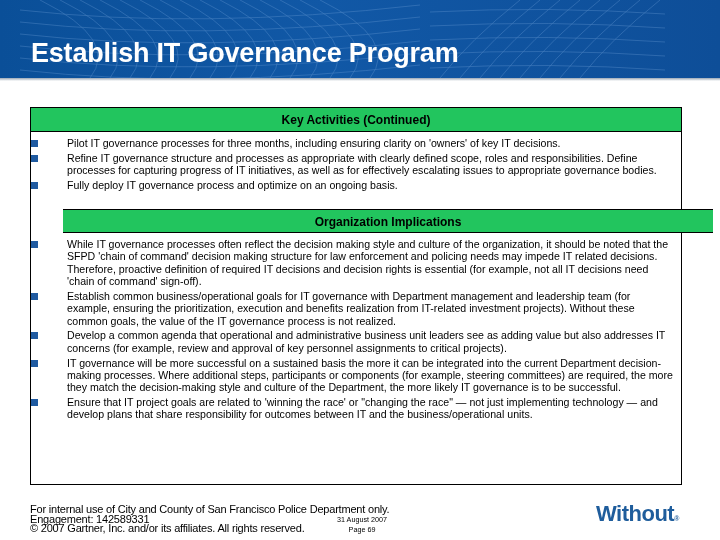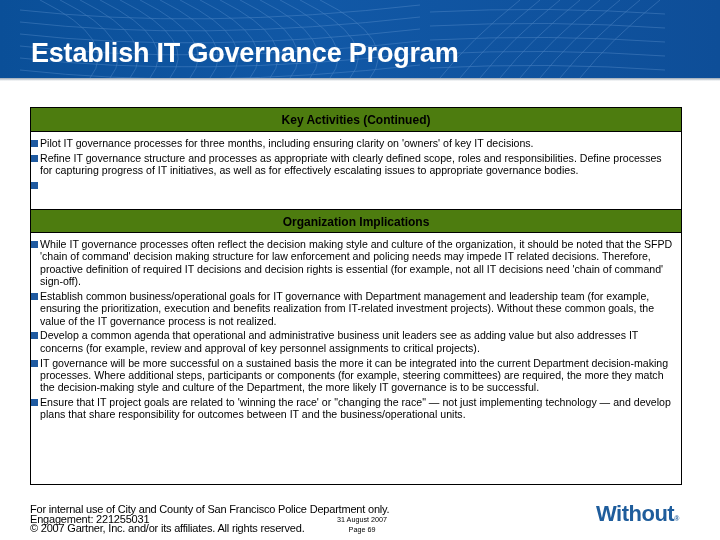--- a/index.html
+++ b/index.html
@@ -23,32 +23,32 @@
     position: absolute; left: 31px; top: 38px;
     font-size: 27px; font-weight: bold; color: #ffffff;
     letter-spacing: -0.2px;
   }
   .panel {
     position: absolute; left: 30px; top: 107px; width: 652px; height: 378px;
     border: 1px solid #000; box-sizing: border-box;
   }
   .section-head {
     position: absolute; left: 0; width: 650px; height: 24px;
-    background: #4d7c0f;
+    background: #22c55e;
     border-bottom: 1px solid #000;
     text-align: center; font-size: 12px; font-weight: bold;
     line-height: 24px; box-sizing: border-box;
   }
-  .section-head.second { border-top: 1px solid #000; }
+  .section-head.second { border-top: 1px solid #000; margin-left: 32px; }
   ul.bullets {
     position: absolute; left: 0; margin: 0; padding: 0; list-style: none;
     width: 650px;
   }
   ul.bullets li {
-    position: relative; padding-left: 9px; padding-right: 6px;
+    position: relative; padding-left: 36px; padding-right: 6px;
     font-size: 10.6px; line-height: 12.4px; margin-bottom: 2.3px;
   }
   ul.bullets li .sq {
     position: absolute; left: 0px; top: 3px; width: 7px; height: 7px;
     background: #1f5aa0;
   }
   .footer-left {
     position: absolute; left: 30px; top: 505px;
     font-size: 11px; line-height: 9.6px; color: #000;
     letter-spacing: -0.2px;
@@ -108,36 +108,36 @@
   </svg>
   <div class="title">Establish IT Governance Program</div>
 </div>
 <div class="banner-shadow"></div>
 
 <div class="panel">
   <div class="section-head" style="top:0;">Key Activities (Continued)</div>
   <ul class="bullets" style="top:29px;">
     <li><span class="sq"></span><span>Pilot IT governance processes for three months, including ensuring clarity on 'owners' of key IT decisions.</span></li>
     <li><span class="sq"></span><span>Refine IT governance structure and processes as appropriate with clearly defined scope, roles and responsibilities. Define processes for capturing progress of IT initiatives, as well as for effectively escalating issues to appropriate governance bodies.</span></li>
-    <li><span class="sq"></span></li>
+    <li><span class="sq"></span><span>Fully deploy IT governance process and optimize on an ongoing basis.</span></li>
   </ul>
 
   <div class="section-head second" style="top:101px;">Organization Implications</div>
   <ul class="bullets" style="top:130px;">
     <li><span class="sq"></span><span>While IT governance processes often reflect the decision making style and culture of the organization, it should be noted that the SFPD 'chain of command' decision making structure for law enforcement and policing needs may impede IT related decisions. Therefore, proactive definition of required IT decisions and decision rights is essential (for example, not all IT decisions need 'chain of command' sign-off).</span></li>
     <li><span class="sq"></span><span>Establish common business/operational goals for IT governance with Department management and leadership team (for example, ensuring the prioritization, execution and benefits realization from IT-related investment projects). Without these common goals, the value of the IT governance process is not realized.</span></li>
     <li><span class="sq"></span><span>Develop a common agenda that operational and administrative business unit leaders see as adding value but also addresses IT concerns (for example, review and approval of key personnel assignments to critical projects).</span></li>
     <li><span class="sq"></span><span>IT governance will be more successful on a sustained basis the more it can be integrated into the current Department decision-making processes. Where additional steps, participants or components (for example, steering committees) are required, the more they match the decision-making style and culture of the Department, the more likely IT governance is to be successful.</span></li>
     <li><span class="sq"></span><span>Ensure that IT project goals are related to 'winning the race' or "changing the race" — not just implementing technology — and develop plans that share responsibility for outcomes between IT and the business/operational units.</span></li>
   </ul>
 </div>
 
 <div class="footer-left">
   <div>For internal use of City and County of San Francisco Police Department only.</div>
-  <div>Engagement: 221255031</div>
+  <div>Engagement: 142589331</div>
   <div>© 2007 Gartner, Inc. and/or its affiliates. All rights reserved.</div>
 </div>
 
 <div class="footer-mid">
   <div>31 August 2007</div>
   <div>Page 69</div>
 </div>
 
 <div class="logo">
   <span>Without</span><span class="dot">®</span>

